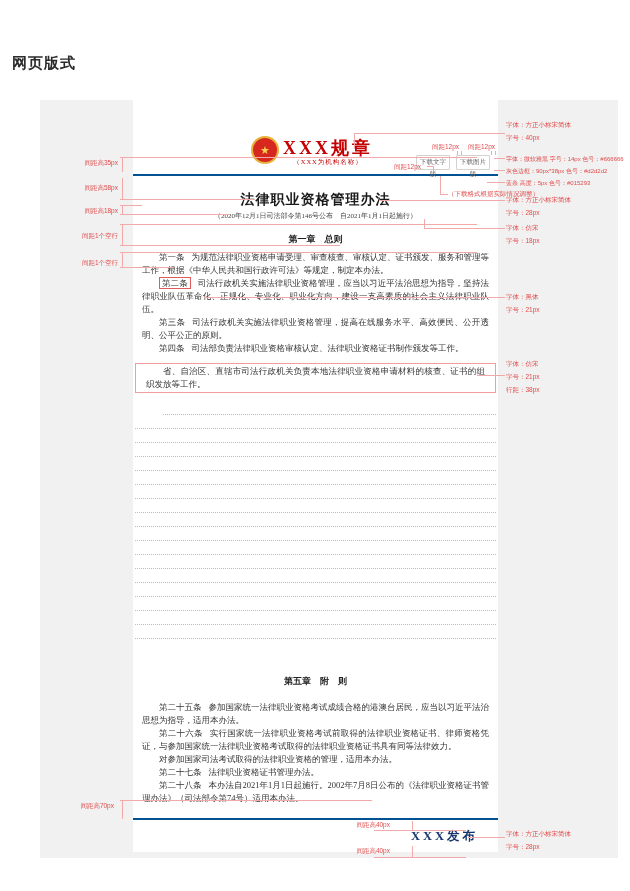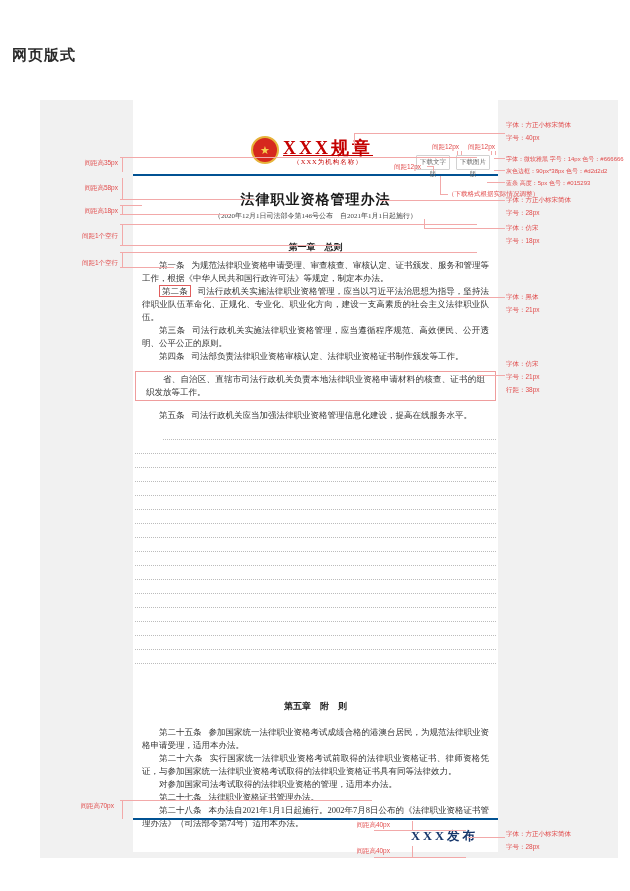--- a/index.html
+++ b/index.html
@@ -1,48 +1,48 @@
 <!DOCTYPE html>
 <html><head>
 <meta charset="utf-8">
 <style>
   html,body{margin:0;padding:0;}
   body{width:630px;height:891px;position:relative;background:#ffffff;overflow:hidden;
        font-family:"Liberation Sans",sans-serif;}
 
   
-  .sheet-label{position:absolute;left:12px;top:46px;font:bold 15px/18px "Liberation Serif","DejaVu Serif",serif;
+  .sheet-label{position:absolute;left:12px;top:54px;font:bold 15px/18px "Liberation Serif","DejaVu Serif",serif;
                color:#2b2b2b;letter-spacing:1px;}
 
   
   .backdrop{position:absolute;left:40px;top:100px;width:578px;height:758px;background:#f1f1f1;}
   .page{position:absolute;left:133px;top:100px;width:365px;height:752px;background:#ffffff;
         font-family:"Liberation Serif","DejaVu Serif",serif;color:#333;}
 
   
   .masthead{position:relative;height:74px;}
   .emblem{position:absolute;left:118px;top:36px;width:24px;height:24px;border-radius:50%;
           background:#d6281e;border:2px solid #e7b43b;display:flex;align-items:center;justify-content:center;
           color:#f5cf4e;font-size:11px;line-height:11px;}
   .mast-titlewrap{position:absolute;left:150px;top:38px;text-align:center;}
-  .mast-title{font:bold 18px/20px "Liberation Serif","DejaVu Serif",serif;color:#c40000;letter-spacing:3px;text-decoration:underline;}
+  .mast-title{font:bold 18px/20px "Liberation Serif","DejaVu Serif",serif;color:#c40000;letter-spacing:3px;}
   .mast-note{font-size:6.5px;line-height:8px;color:#c40000;letter-spacing:1px;}
   .dl-buttons{position:absolute;right:8px;bottom:4px;display:flex;gap:6px;}
   .dl-btn{width:32px;height:13px;background:#fff;border:1px solid #d2d2d2;color:#666666;
           font:6.5px/12px "Liberation Sans",sans-serif;text-align:center;border-radius:1px;cursor:pointer;}
 
   .bluebar{height:2px;background:#015293;}
   .bluebar-bottom{position:absolute;left:0;top:718px;width:100%;height:2px;background:#015293;}
 
   
   .doc-title{margin-top:16px;text-align:center;font:bold 14px/15px "Liberation Serif","DejaVu Serif",serif;
              color:#1a1a1a;letter-spacing:1px;}
   .doc-sub{margin-top:5px;text-align:center;font-size:7px;line-height:9px;color:#444;}
   .ch{text-align:center;font-weight:bold;font-size:9px;line-height:12px;color:#222;}
-  .ch1{margin-top:20px;}
+  .ch1{margin-top:12px;}
   .ch5{margin-top:36px;}
   .doc-body{margin:6px 9px 0 9px;font-size:8.5px;line-height:13px;text-align:justify;}
   .doc-body2{margin:14px 9px 0 9px;font-size:8.5px;line-height:13px;text-align:justify;}
   .doc-body p,.doc-body2 p{margin:0;text-indent:17px;}
   .art{font-weight:normal;margin-right:7px;}
   .box1{border:1px solid #e05c5c;padding:0 2px;}
   .box2{border:1px solid #ef9d9d;margin:8px -7px;padding:1px 10px;}
   .dots{margin:4px -7px 0 -7px;}
   .dots i{display:block;height:13px;border-bottom:1px dotted #bcbcbc;}
   .dots i:first-child{margin-left:28px;}
@@ -81,26 +81,25 @@
 
   <div class="bluebar"></div>
 
   <div class="doc-title">法律职业资格管理办法</div>
   <div class="doc-sub">（2020年12月1日司法部令第146号公布　自2021年1月1日起施行）</div>
   <div class="ch ch1">第一章　总则</div>
 
   <div class="doc-body">
     <p><b class="art">第一条</b><span>为规范法律职业资格申请受理、审查核查、审核认定、证书颁发、服务和管理等工作，根据《中华人民共和国行政许可法》等规定，制定本办法。</span></p>
     <p><b class="art box1">第二条</b><span>司法行政机关实施法律职业资格管理，应当以习近平法治思想为指导，坚持法律职业队伍革命化、正规化、专业化、职业化方向，建设一支高素质的社会主义法律职业队伍。</span></p>
-    <p><b class="art">第三条</b><span>司法行政机关实施法律职业资格管理，应当遵循程序规范、高效便民、公开透明、公平公正的原则。</span></p>
+    <p><b class="art">第三条</b><span>司法行政机关实施法律职业资格管理，提高在线服务水平、高效便民、公开透明、公平公正的原则。</span></p>
     <p><b class="art">第四条</b><span>司法部负责法律职业资格审核认定、法律职业资格证书制作颁发等工作。</span></p>
     <div class="box2">
       <p>省、自治区、直辖市司法行政机关负责本地法律职业资格申请材料的核查、证书的组织发放等工作。</p>
     </div>
-    <p><b class="art">第五条</b><span>司法行政机关应当加强法律职业资格管理信息化建设，提高在线服务水平。</span></p>
     <div class="dots">
       <i></i>
         <i></i>
         <i></i>
         <i></i>
         <i></i>
         <i></i>
         <i></i>
         <i></i>
         <i></i>
@@ -111,21 +110,21 @@
         <i></i>
         <i></i>
         <i></i>
         <i></i>
     </div>
   </div>
 
   <div class="ch ch5">第五章　附　则</div>
 
   <div class="doc-body2">
-    <p><b class="art">第二十五条</b><span>参加国家统一法律职业资格考试成绩合格的港澳台居民，为规范法律职业资格申请受理，适用本办法。</span></p>
+    <p><b class="art">第二十五条</b><span>参加国家统一法律职业资格考试成绩合格的港澳台居民，应当以习近平法治思想为指导，适用本办法。</span></p>
     <p><b class="art">第二十六条</b><span>实行国家统一法律职业资格考试前取得的法律职业资格证书、律师资格凭证，与参加国家统一法律职业资格考试取得的法律职业资格证书具有同等法律效力。</span></p>
     <p><span>对参加国家司法考试取得的法律职业资格的管理，适用本办法。</span></p>
     <p><b class="art">第二十七条</b><span>法律职业资格证书管理办法。</span></p>
     <p><b class="art">第二十八条</b><span>本办法自2021年1月1日起施行。2002年7月8日公布的《法律职业资格证书管理办法》（司法部令第74号）适用本办法。</span></p>
   </div>
 
   <div class="bluebar-bottom"></div>
   <div class="publisher">XXX发布</div>
 </div>
 

